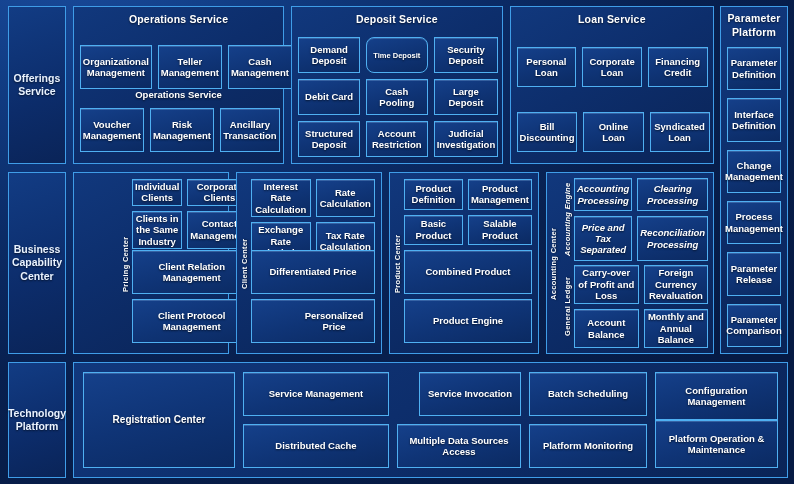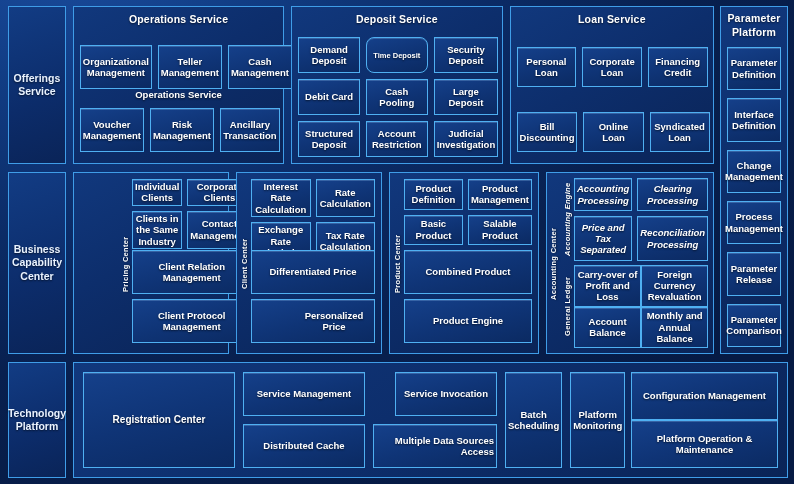--- a/index.html
+++ b/index.html
@@ -170,21 +170,21 @@
           <div class="grid2" style="flex:1;gap:5px;">
             <div class="cell">Accounting Processing</div>
             <div class="cell">Clearing Processing</div>
             <div class="cell">Price and Tax Separated</div>
             <div class="cell">Reconciliation Processing</div>
           </div>
         </div>
 
         <div style="flex:1;display:flex;padding:2px 5px 5px 0;">
           <div class="vlabel" style="width:14px;">General Ledger</div>
-          <div class="grid2" style="flex:1;">
+          <div class="grid2" style="flex:1;gap:5px;">
             <div class="cell">Carry-over of Profit and Loss</div>
             <div class="cell">Foreign Currency Revaluation</div>
             <div class="cell">Account Balance</div>
             <div class="cell">Monthly and Annual Balance</div>
           </div>
         </div>
       </div>
     </div>
   </div>
 
@@ -203,29 +203,29 @@
     </div>
   </div>
 
   <div class="rowwrap" style="left:8px;top:362px;width:780px;height:116px;">
 
     <div class="side-label" style="width:58px;height:116px;">Technology Platform</div>
 
     <div class="group" style="margin-left:7px;flex:1;height:116px;display:flex;padding:9px;gap:8px;box-sizing:border-box;">
       <div class="cell" style="width:152px;font-size:10px;">Registration Center</div>
 
-      <div style="width:122px;display:flex;flex-direction:column;gap:8px;">
+      <div style="width:146px;display:flex;flex-direction:column;gap:8px;">
         <div class="cell" style="flex:1;">Service Management</div>
         <div class="cell" style="flex:1;">Distributed Cache</div>
       </div>
       <div style="width:124px;display:flex;flex-direction:column;gap:8px;">
         <div class="cell" style="flex:1;margin-left:22px;">Service Invocation</div>
-        <div class="cell" style="flex:1;text-align:right;">Multiple Data Sources Access</div>
-      </div>
-      <div style="width:118px;display:flex;flex-direction:row;gap:8px;">
+        <div class="cell" style="flex:1;">Multiple Data Sources Access</div>
+      </div>
+      <div style="width:118px;display:flex;flex-direction:column;gap:8px;">
         <div class="cell" style="flex:1;">Batch Scheduling</div>
         <div class="cell" style="flex:1;">Platform Monitoring</div>
       </div>
       <div style="flex:1;display:flex;flex-direction:column;">
         <div class="cell" style="flex:1;">Configuration Management</div>
         <div class="cell" style="flex:1;">Platform Operation &amp; Maintenance</div>
       </div>
     </div>
   </div>
 

